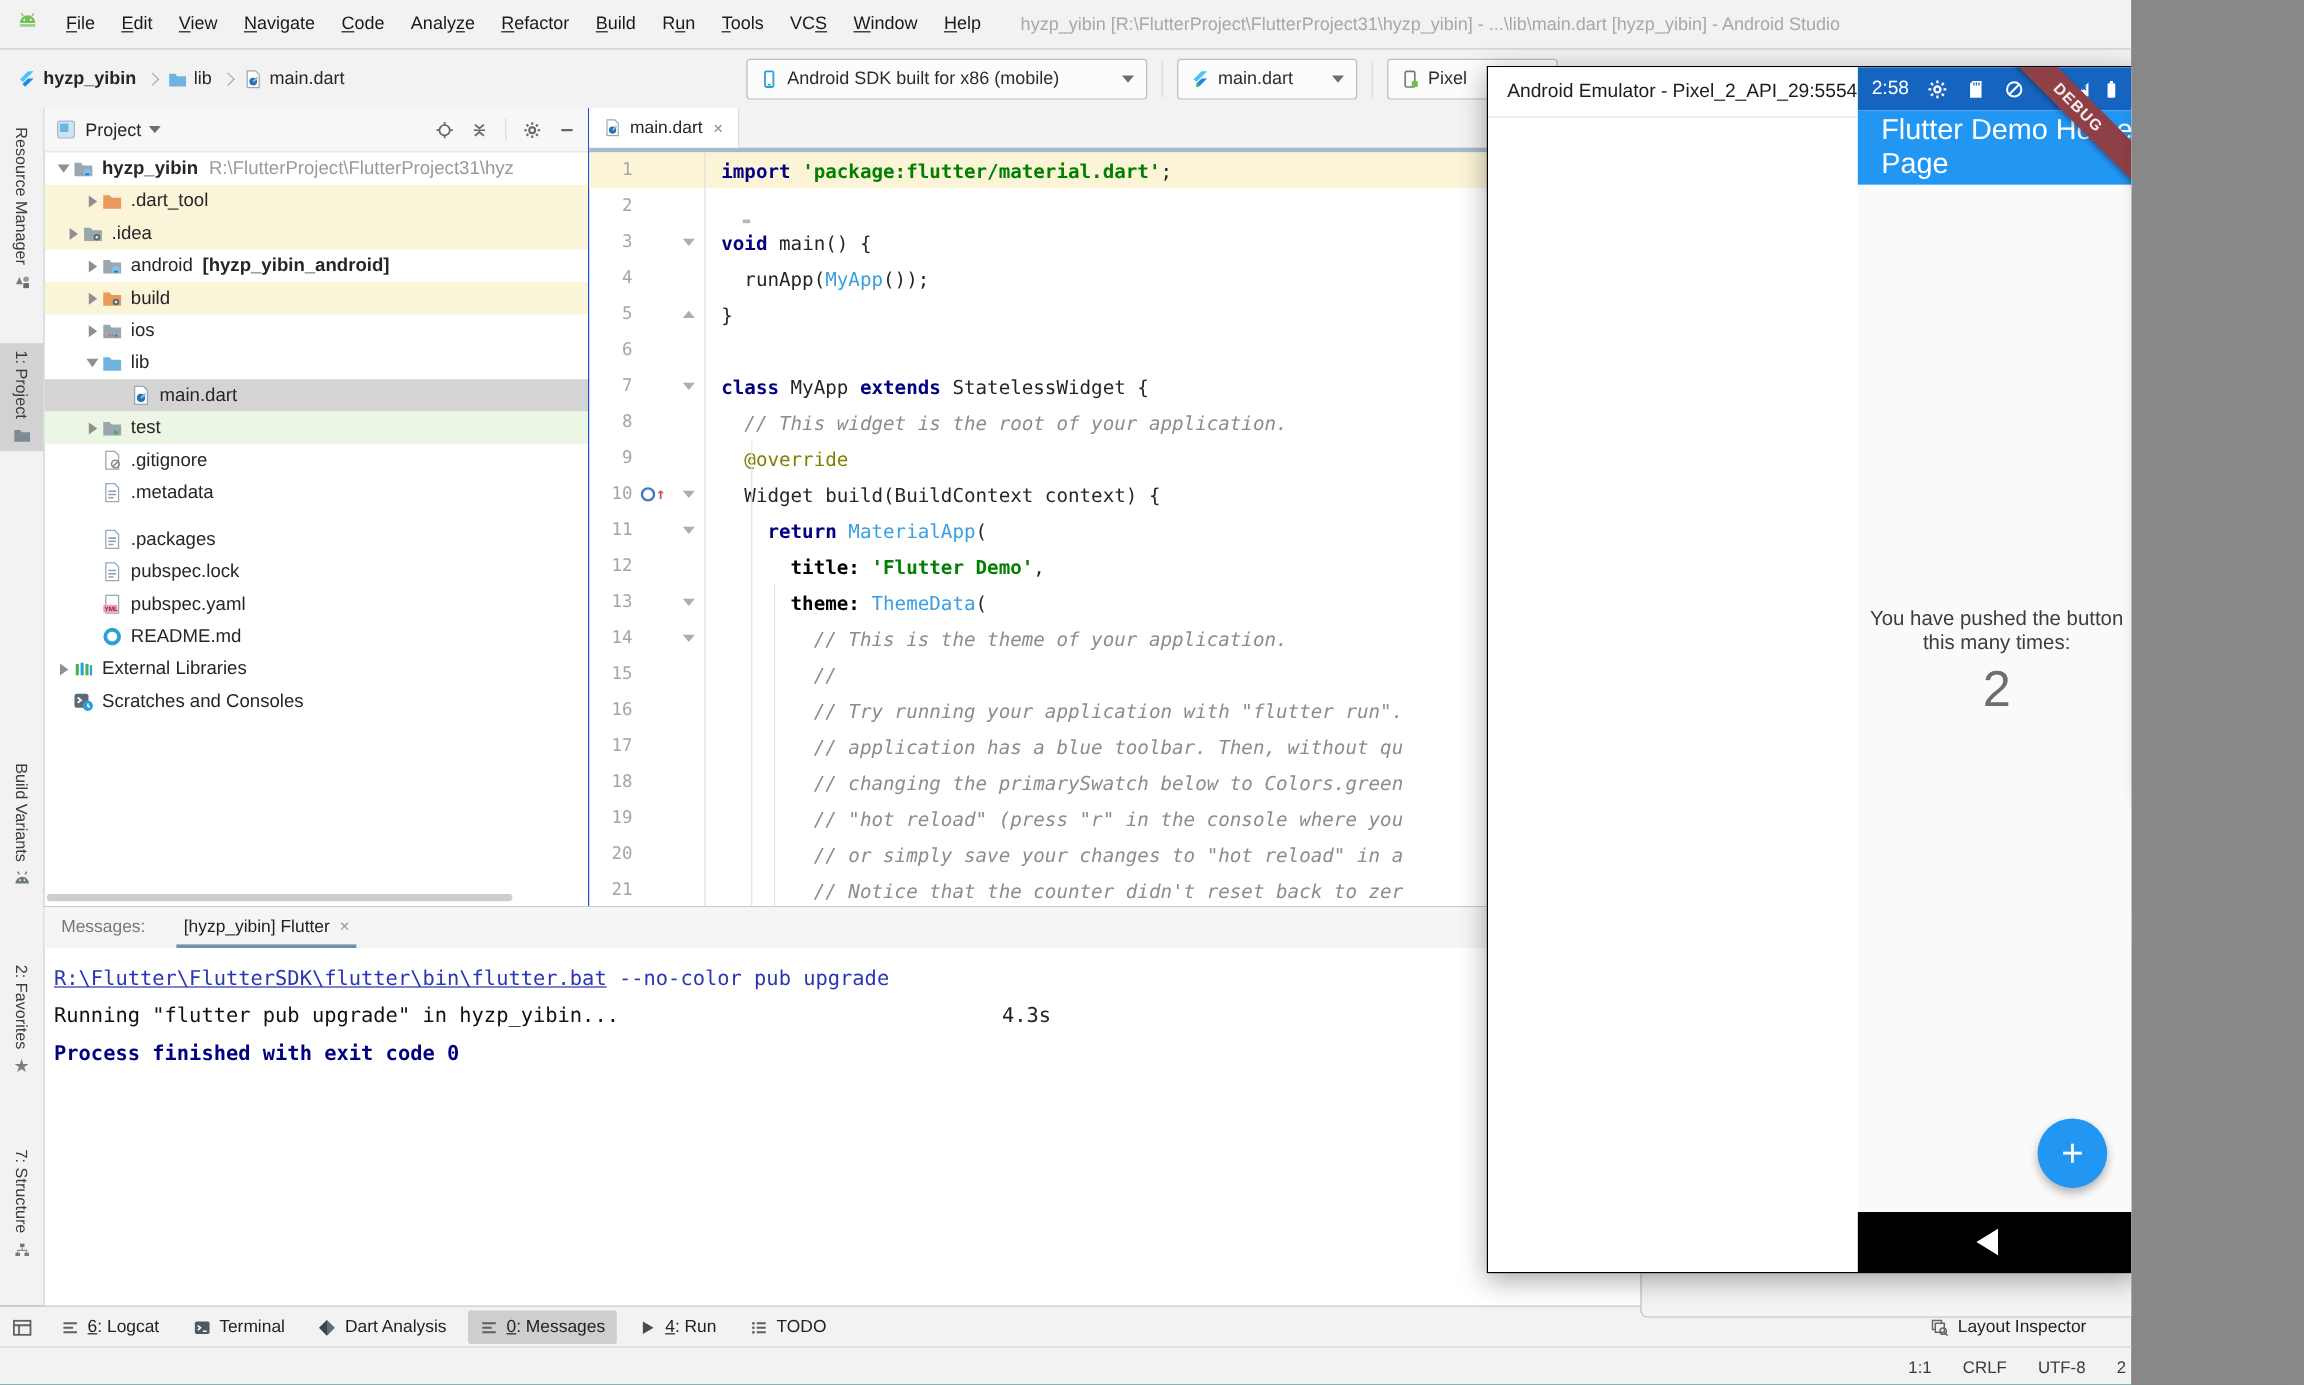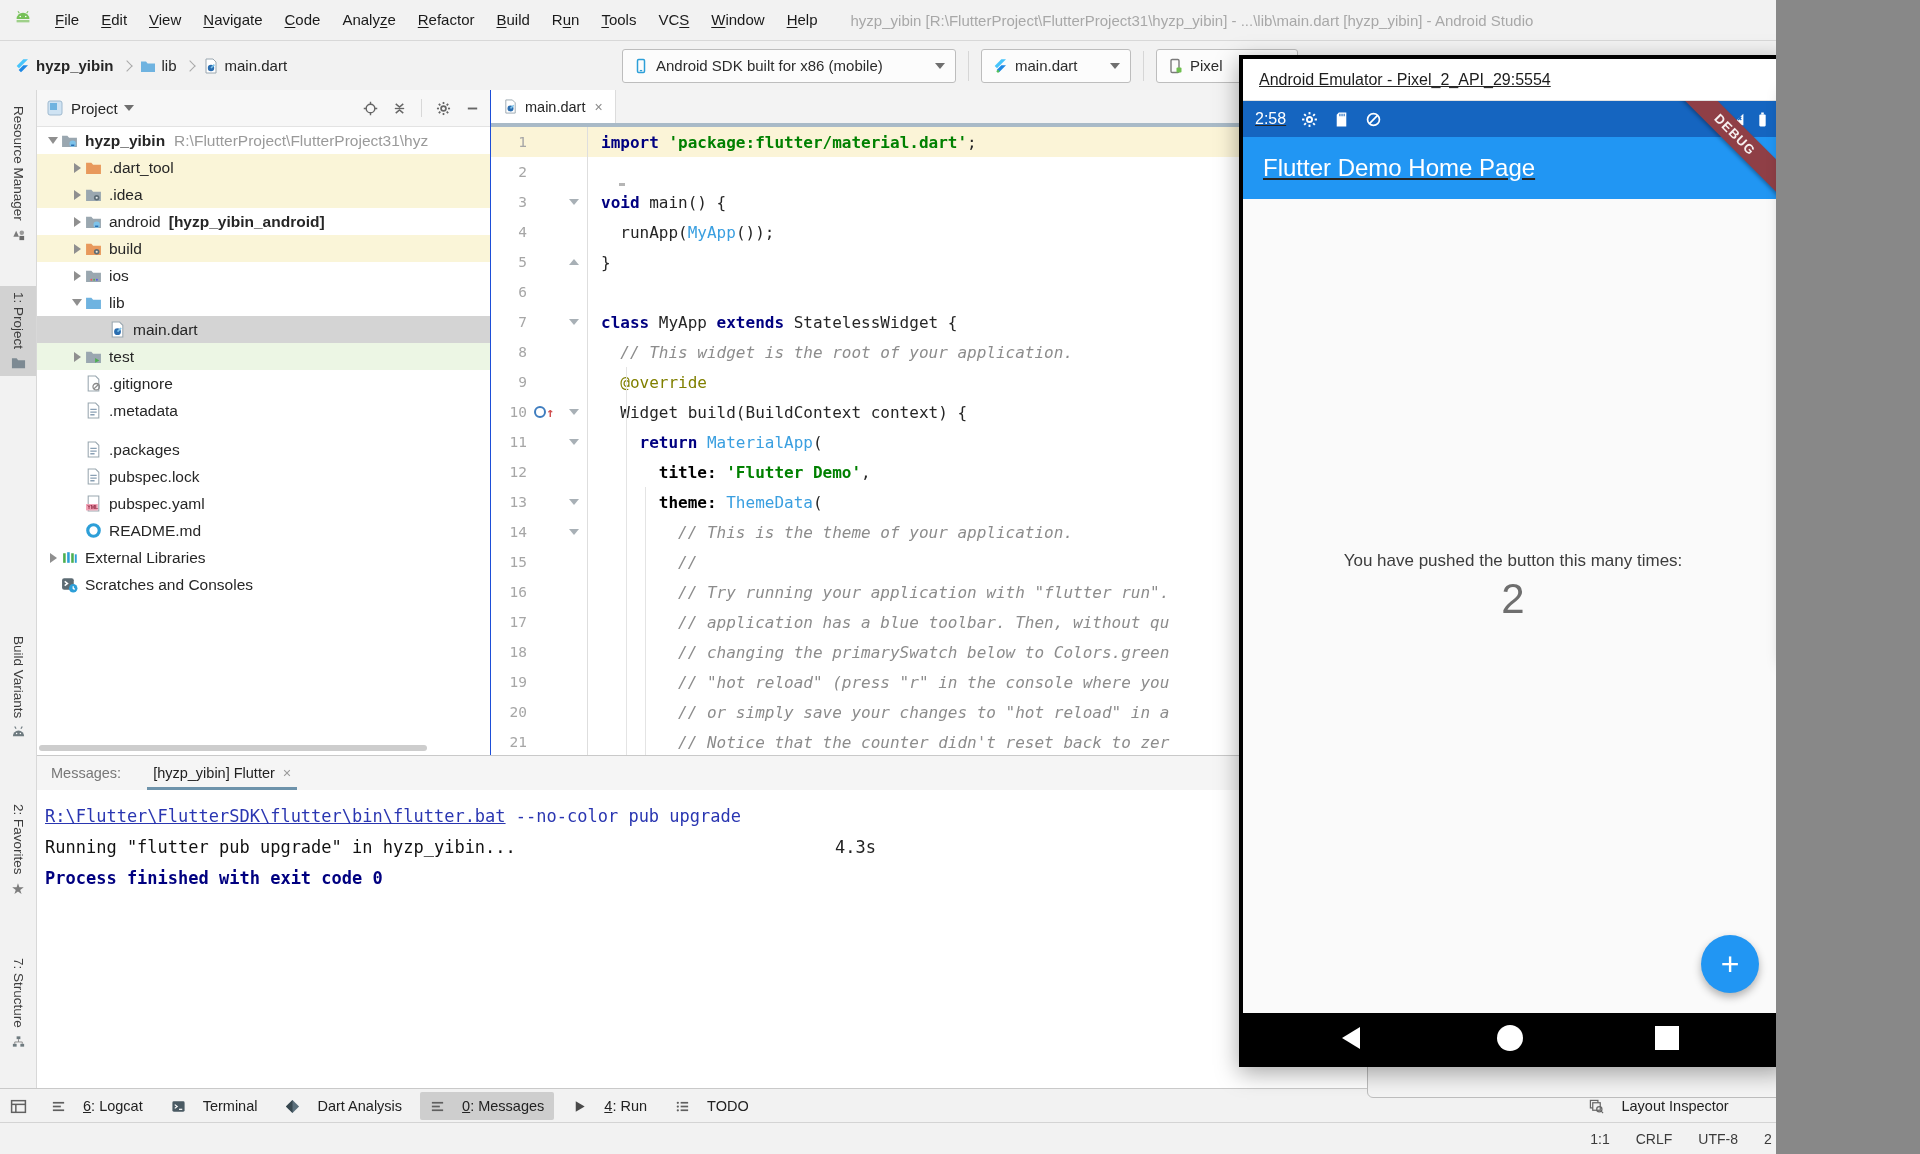--- a/index.html
+++ b/index.html
@@ -103,33 +103,33 @@
   .msg-line{position:relative;height:31px;display:flex;align-items:center;white-space:pre;}
   .msg-link{color:#2a36b1;text-decoration:underline;}
   .msg-cmd{color:#2a36b1;}
   .msg-plain{color:#111;}
   .msg-time{position:absolute;left:790px;color:#222;}
   .msg-exit{color:#000080;font-weight:600;}
 
   
   .bottom-toolbar{left:0;top:1088px;width:1920px;height:34px;background:#f2f2f2;border-top:1px solid #c9c9c9;display:flex;align-items:center;font-size:14.5px;}
   .bt-corner{margin:0 14px 0 10px;color:#555;}
-  .bt-item{display:flex;align-items:center;gap:17px;height:28px;padding:0 10px;margin-right:8px;color:#222;border-radius:2px;}
+  .bt-item{display:flex;align-items:center;gap:7px;height:28px;padding:0 10px;margin-right:8px;color:#222;border-radius:2px;}
   .bt-item.sel{background:#cecece;}
   .bt-item .ic{width:15px;height:15px;}
   .bt-right{margin-left:auto;display:flex;align-items:center;gap:34px;margin-right:30px;}
   .bt-right .bt-item{margin:0;}
   .statusbar{left:0;top:1122px;width:1920px;height:32px;background:#f2f2f2;border-top:1px solid #d4d4d4;display:flex;align-items:center;justify-content:flex-end;font-size:14px;color:#3b3b3b;gap:26px;padding-right:16px;box-sizing:border-box;}
   .statusbar .ic{width:16px;height:16px;}
 
   
   .balloon{left:1367px;top:1000px;width:501px;height:96px;background:#f4f4f4;border:1px solid #bdbdbd;border-radius:6px;z-index:5;}
 
   
-  .emulator{left:1239px;top:55px;width:540px;height:1004px;background:#fff;border:4px solid #000000;box-shadow:0 6px 22px rgba(0,0,0,.35);z-index:10;display:flex;flex-direction:column;text-decoration:underline;}
+  .emulator{left:1239px;top:55px;width:540px;height:1004px;background:#fff;border:1px solid #000000;box-shadow:0 6px 22px rgba(0,0,0,.35);z-index:10;display:flex;flex-direction:row;}
   .emu-title{height:41px;background:#fff;border-bottom:1px solid #e2e2e2;display:flex;align-items:center;padding-left:16px;font-size:16px;color:#1c1c1c;}
   .emu-screen{position:relative;flex:1;overflow:hidden;display:flex;flex-direction:column;}
   .emu-status{height:36px;background:#1565c0;display:flex;align-items:center;color:#fff;padding:0 12px;gap:15px;}
   .emu-time{font-size:16px;}
   .emu-status .ic{width:17px;height:17px;color:#fff;}
   .emu-status-right{margin-left:auto;display:flex;gap:8px;align-items:center;}
   .emu-appbar{height:62px;background:#2196f3;display:flex;align-items:center;padding-left:20px;color:#fff;font-size:24px;font-weight:500;}
   .debug-banner{position:absolute;top:22px;right:-52px;width:200px;transform:rotate(45deg);background:#8f3f46;color:rgba(255,255,255,.92);text-align:center;font-size:13px;font-weight:bold;letter-spacing:1px;padding:4px 0;box-shadow:0 2px 4px rgba(0,0,0,.3);z-index:6;}
   .emu-body{position:relative;flex:1;background:#fafafa;}
   .emu-center{position:absolute;left:0;right:0;top:352px;text-align:center;}
@@ -423,21 +423,21 @@
           <span class="tw-chev">
             <span class="chev-right"></span>
           </span>
           <span class="ic">
             <svg viewBox="0 0 16 16">
               <path d="M1 3.5h5l1.6 2H15v8.5H1z" fill="#e8995c"></path>
             </svg>
           </span>
           <span>.dart_tool</span>
         </div>
-        <div class="tree-row bg-yellow" style="padding-left: 32px;">
+        <div class="tree-row bg-yellow" style="padding-left: 16px;">
           <span class="tw-chev">
             <span class="chev-right"></span>
           </span>
           <span class="ic">
             <svg viewBox="0 0 16 16">
               <path d="M1 3.5h5l1.6 2H15v8.5H1z" fill="#9aa7b0"></path>
               <circle cx="11" cy="11" r="2.6" fill="#5d6d76"></circle>
               <circle cx="11" cy="11" r="1" fill="#e9edef"></circle>
             </svg>
           </span>

